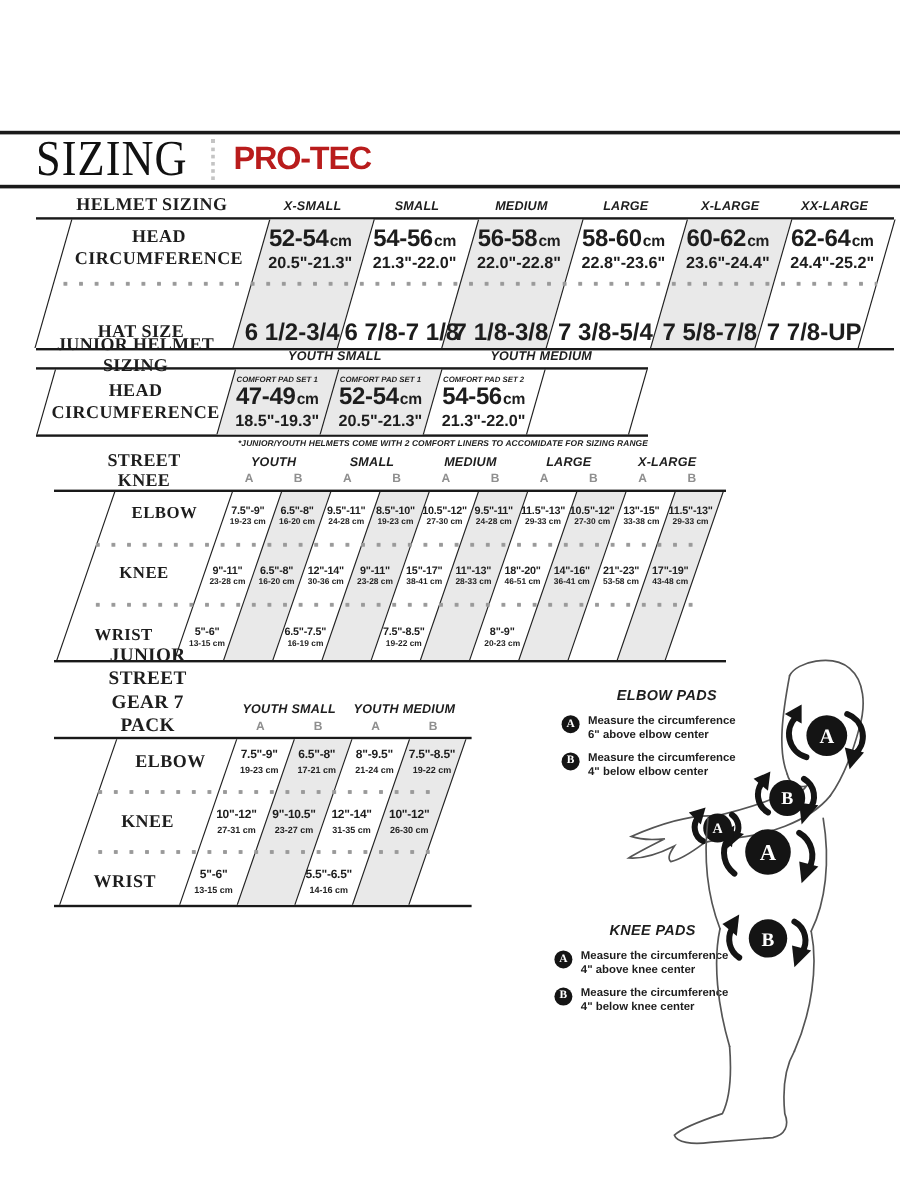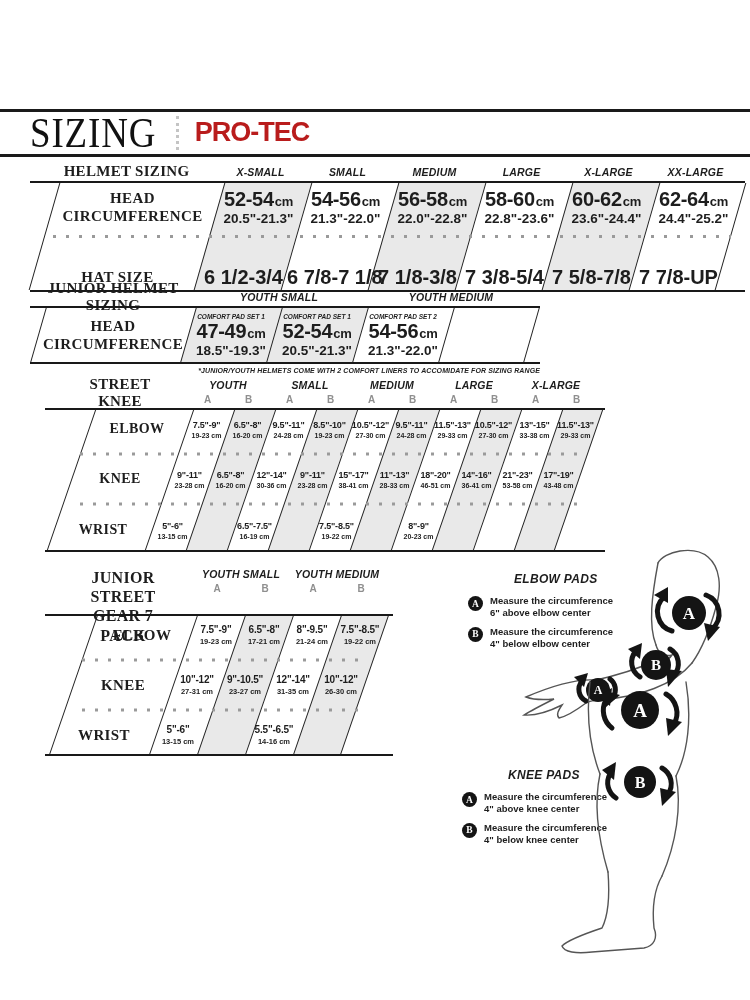--- a/index.html
+++ b/index.html
@@ -78,21 +78,21 @@
   #street .bands{left:26px;right:26px;}
   #street .band::before{transform:skewX(-19deg);}
   #street .rows{margin:0 26px;}
   #street .prow1{height:38px;transform:translateX(17px);}
   #street .prow2{height:38px;}
   #street .prow3{height:40px;transform:translateX(-17px);}
   #street .dots{height:12px;}
   #street .rowlab{font-size:14px;}
   
   #js{left:45px;top:568px;width:348px;}
-  #js .hd{margin:0 28px;height:46px;align-items:flex-start;}
+  #js .hd{margin:0 28px;height:46px;align-items:flex-end;}
   #js .lab{width:100px;}
   #js .c{width:48px;}
   #js .g2{width:96px;text-align:center;}
   #js .hd-lab{display:flex;flex-direction:column;justify-content:center;text-align:center;
         font-family:"Liberation Serif",serif;font-weight:bold;font-size:16px;line-height:1.2;letter-spacing:.3px;}
   #js .hd-right{transform:translateX(20px);display:flex;flex-direction:column;justify-content:flex-end;}
   #js .groups-row{display:flex;height:15px;}
   #js .ab-row{display:flex;height:14px;}
   #js .bands{left:28px;right:28px;}
   #js .band::before{transform:skewX(-19deg);}

